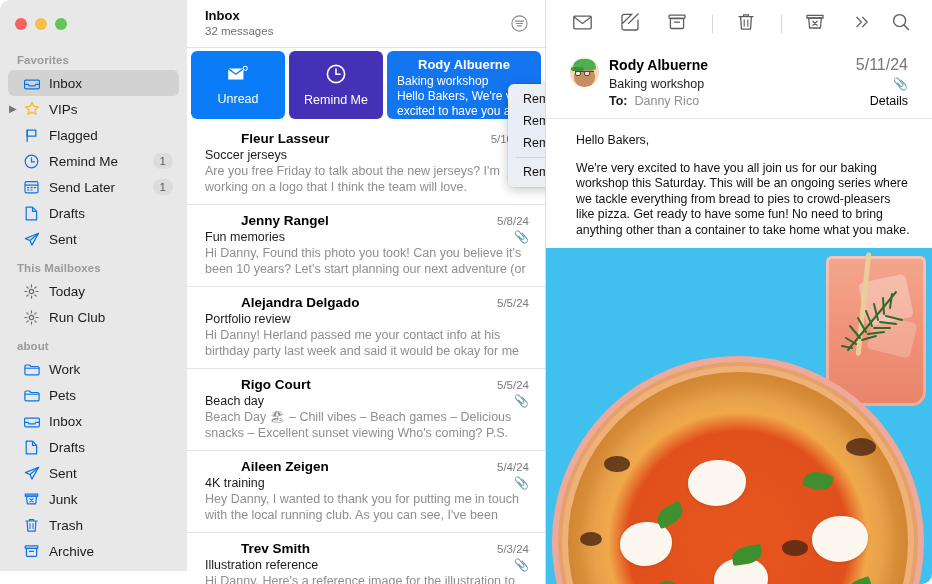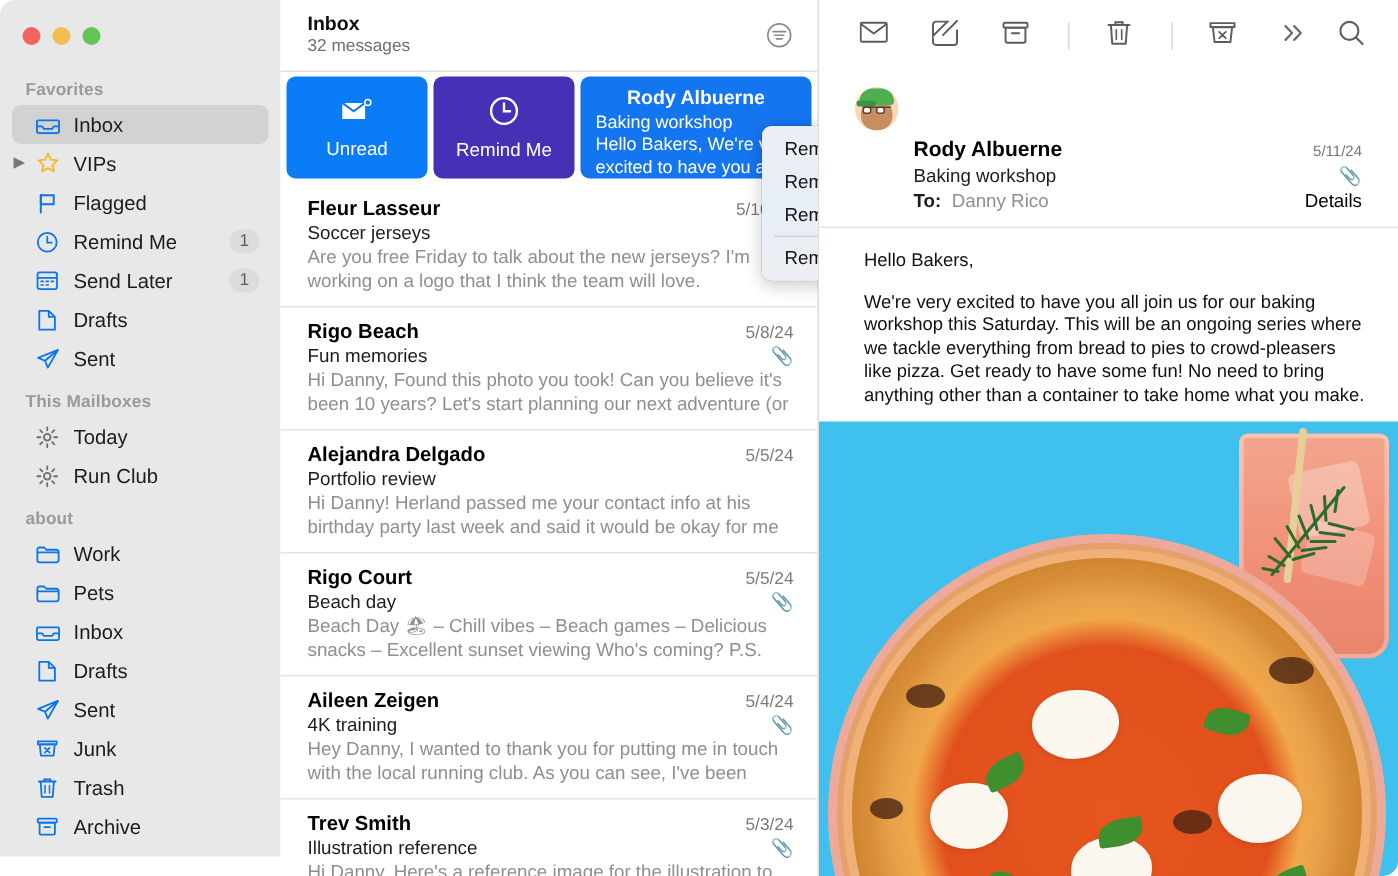--- a/index.html
+++ b/index.html
@@ -145,21 +145,21 @@
   }
   .swipe-sel .sn { font-size: 13px; font-weight: bold; text-align: center; }
   .swipe-sel .ss { font-size: 12px; margin-top: 2px; }
   .swipe-sel .sp { font-size: 12px; line-height: 15px; margin-top: 1px; }
 
   .mrow {
     padding: 8px 16px 9px 18px;
     border-bottom: 1px solid #e4e4e4;
     position: relative;
   }
-  .mrow-top { display: flex; align-items: baseline; }
+  .mrow-top { display: flex; align-items: baseline; margin-left: 36px; }
   .mname { font-size: 13.5px; font-weight: bold; color: #000; flex: 1 1 auto; }
   .mdate { font-size: 11.5px; color: #7a7a7e; flex: 0 0 auto; }
   .msubj-line { display: flex; align-items: flex-end; margin-top: 2px; }
   .msubj { font-size: 12.5px; color: #1c1c1e; flex: 1 1 auto; }
   .clip { color: #a0a0a4; font-size: 12px; flex: 0 0 auto; }
   .mprev {
     font-size: 12.5px;
     color: #8e8e93;
     line-height: 15.5px;
     margin-top: 2px;
@@ -265,21 +265,21 @@
     width: 6px; height: 5px;
     border-radius: 2px;
     background: #fbf6ee;
     border: 1px solid #5a4232;
   }
   .av-eyeL { left: 5px; }
   .av-eyeR { left: 14px; }
   .rd-headinfo { flex: 1 1 auto; min-width: 0; }
   .rd-line { display: flex; align-items: baseline; }
   .rd-from { font-size: 14px; font-weight: bold; color: #000; flex: 1 1 auto; }
-  .rd-date { font-size: 10px; color: #76767a; flex: 0 0 auto; margin-top: 40px; }
+  .rd-date { font-size: 16px; color: #76767a; flex: 0 0 auto; }
   .rd-subj { font-size: 12.5px; color: #1c1c1e; flex: 1 1 auto; margin-top: 3px; }
   .rd-clip { color: #a0a0a4; font-size: 12px; flex: 0 0 auto; margin-top: 3px; }
   .rd-to { font-size: 12.5px; color: #8e8e93; flex: 1 1 auto; margin-top: 3px; }
   .rd-to b { color: #1c1c1e; font-weight: bold; }
   .rd-details { font-size: 12.5px; color: #000000; flex: 0 0 auto; margin-top: 3px; }
 
   .rd-body {
     padding: 14px 22px 10px 30px;
     font-size: 12.3px;
     line-height: 15.5px;
@@ -616,21 +616,21 @@
         <span class="mdate">5/10/24</span>
       </div>
       <div class="msubj-line">
         <span class="msubj">Soccer jerseys</span>
       </div>
       <div class="mprev">Are you free Friday to talk about the new jerseys? I'm working on a logo that I think the team will love.</div>
     </div>
 
     <div class="mrow">
       <div class="mrow-top">
-        <span class="mname">Rigo Beach</span>
+        <span class="mname">Jenny Rangel</span>
         <span class="mdate">5/8/24</span>
       </div>
       <div class="msubj-line">
         <span class="msubj">Fun memories</span>
         <span class="clip">📎</span>
       </div>
       <div class="mprev">Hi Danny, Found this photo you took! Can you believe it's been 10 years? Let's start planning our next adventure (or at least…</div>
     </div>
 
     <div class="mrow">

